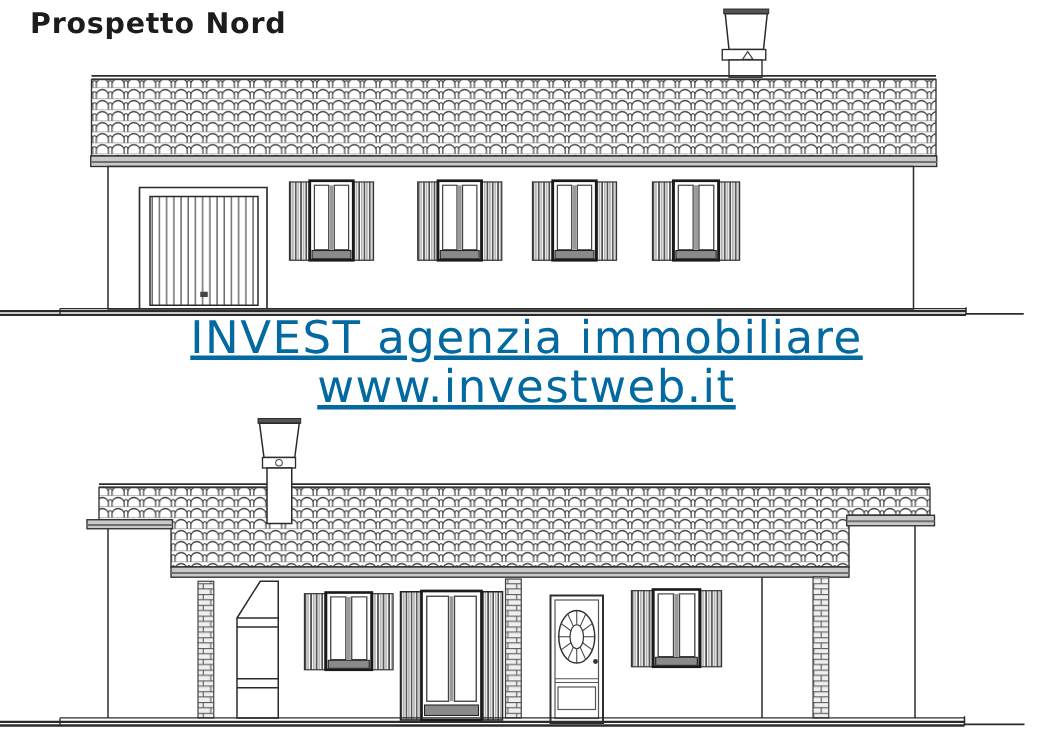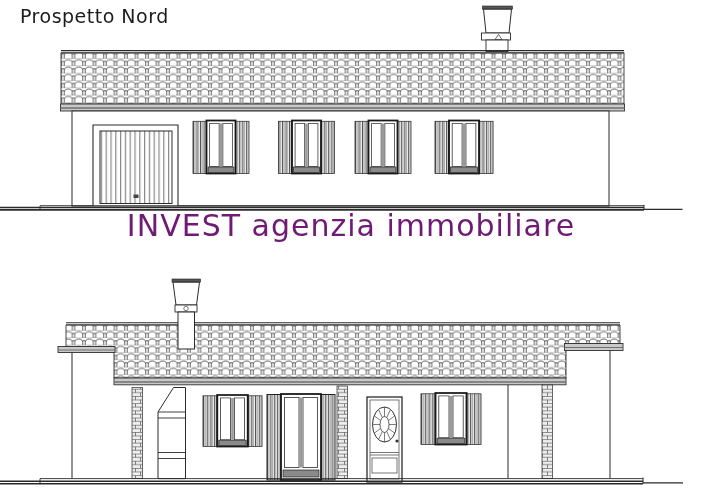--- a/index.html
+++ b/index.html
@@ -10,20 +10,21 @@
     overflow:hidden;
     font-family:"DejaVu Sans", sans-serif;
   }
   .drawing-title{
     position:absolute;
     color:#1c1c1c;
     font-size:19px;
     letter-spacing:0.5px;
     z-index:3;
     white-space:nowrap;
+    font-weight:bold;
   }
   .title-north{left:20px;top:5px;}
   .title-south{left:30px;top:257px;}
   .watermark{
     position:absolute;
     left:0;right:0;top:209px;
     text-align:center;
     z-index:1;
     font-size:30px;
     line-height:33px;
@@ -31,22 +32,23 @@
     font-weight:400;
   }
   .watermark .wm-line{display:block;white-space:nowrap;}
   svg.blueprint{position:absolute;left:0;top:0;z-index:2;}
 </style>
 </head>
 <body>
 
 <div class="canvas">
 
-  <div class="watermark" style="color: #701a75;">
+  <div class="watermark" style="color: #0369a1; text-decoration: underline;">
     <span class="wm-line">INVEST agenzia immobiliare</span>
+    <span class="wm-line">www.investweb.it</span>
   </div>
 
   <div class="drawing-title title-north">Prospetto Nord</div>
 
   <svg class="blueprint" width="702" height="496" viewBox="0 0 702 496">
     <defs>
       <pattern id="tiles" width="10.5" height="7.35" patternUnits="userSpaceOnUse">
         <path d="M1.2,7.35 L1.2,4.4 A4.05,3.5 0 0 1 9.3,4.4 L9.3,7.35" fill="none" stroke="#3d3d3d" stroke-width="0.8"></path>
         <path d="M9.3,3.5 A1.25,1.7 0 0 1 11.7,3.5" fill="none" stroke="#3d3d3d" stroke-width="0.8"></path>
         <path d="M-1.2,3.5 A1.25,1.7 0 0 1 1.2,3.5" fill="none" stroke="#3d3d3d" stroke-width="0.8"></path>

